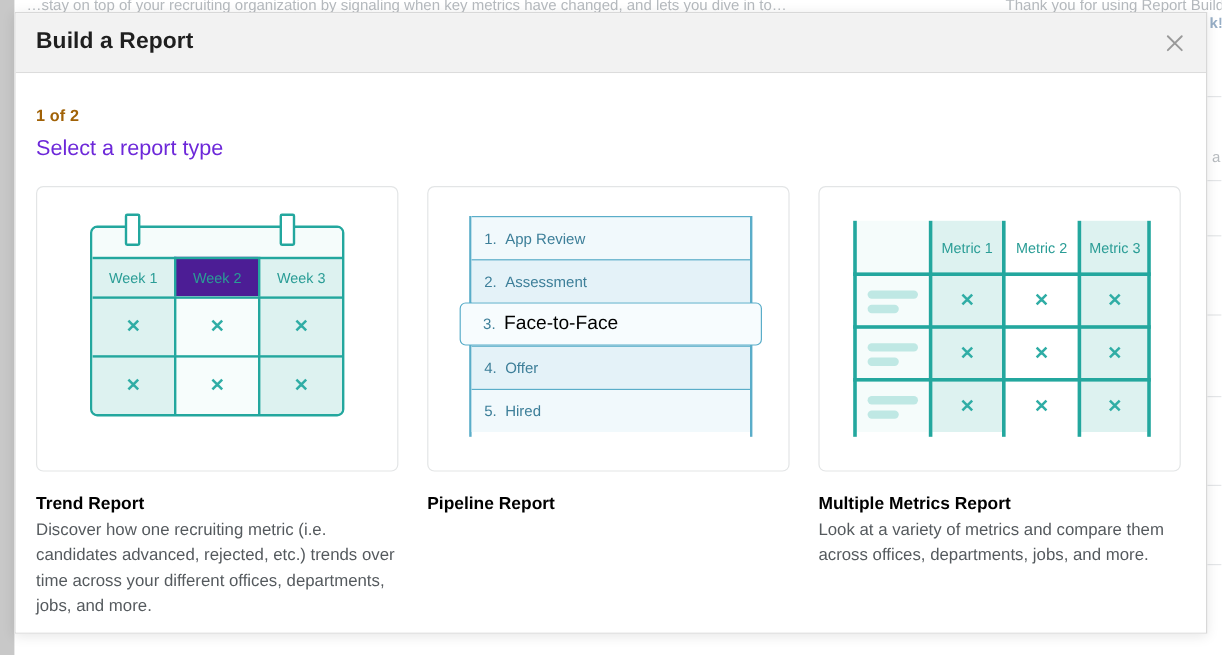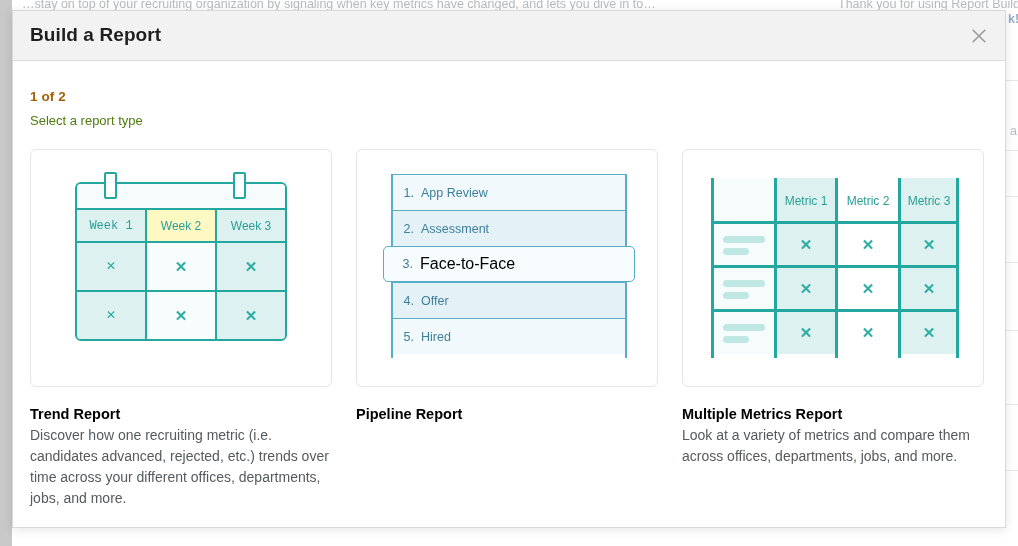--- a/index.html
+++ b/index.html
@@ -101,22 +101,22 @@
   }
 
   .step-counter {
     font-size: 13.5px;
     font-weight: 700;
     color: #a16207;
     margin-bottom: 9px;
     letter-spacing: 0.1px;
   }
   .step-heading {
-    font-size: 13px;
-    color: #4d7c0f;
+    font-size: 18px;
+    color: #6d28d9;
     margin-bottom: 21px;
   }
 
   
   .cards {
     display: flex;
     gap: 24px;
   }
   .card-col { width: 302px; }
 
@@ -177,23 +177,23 @@
     flex: 1;
     height: 49px;
     border-top: 2px solid #23a79e;
     border-left: 2px solid #23a79e;
     display: flex;
     align-items: center;
     justify-content: center;
     font-size: 12.5px;
     color: #2a9d96;
   }
-  .cal-cell:first-child { border-left: none; font-family: Liberation Mono, monospace; }
+  .cal-cell:first-child { border-left: none; }
   .cal-row.hdr .cal-cell { height: 33px; background: #ddf2f0; font-size: 12px; }
-  .cal-row.hdr .cal-cell:nth-child(2) { background: #fef9c3; }
+  .cal-row.hdr .cal-cell:nth-child(2) { background: #4c1d95; }
 
   .cal-row.data .cal-cell { background: #ffffff; }
   .cal-row.data .cal-cell:nth-child(1),
   .cal-row.data .cal-cell:nth-child(3) { background: #ddf2f0; }
   .cal-row.data .cal-cell:nth-child(2) { background: #f7fdfc; }
 
   .xmark {
     font-size: 15px;
     font-weight: 700;
     color: #2fada5;

